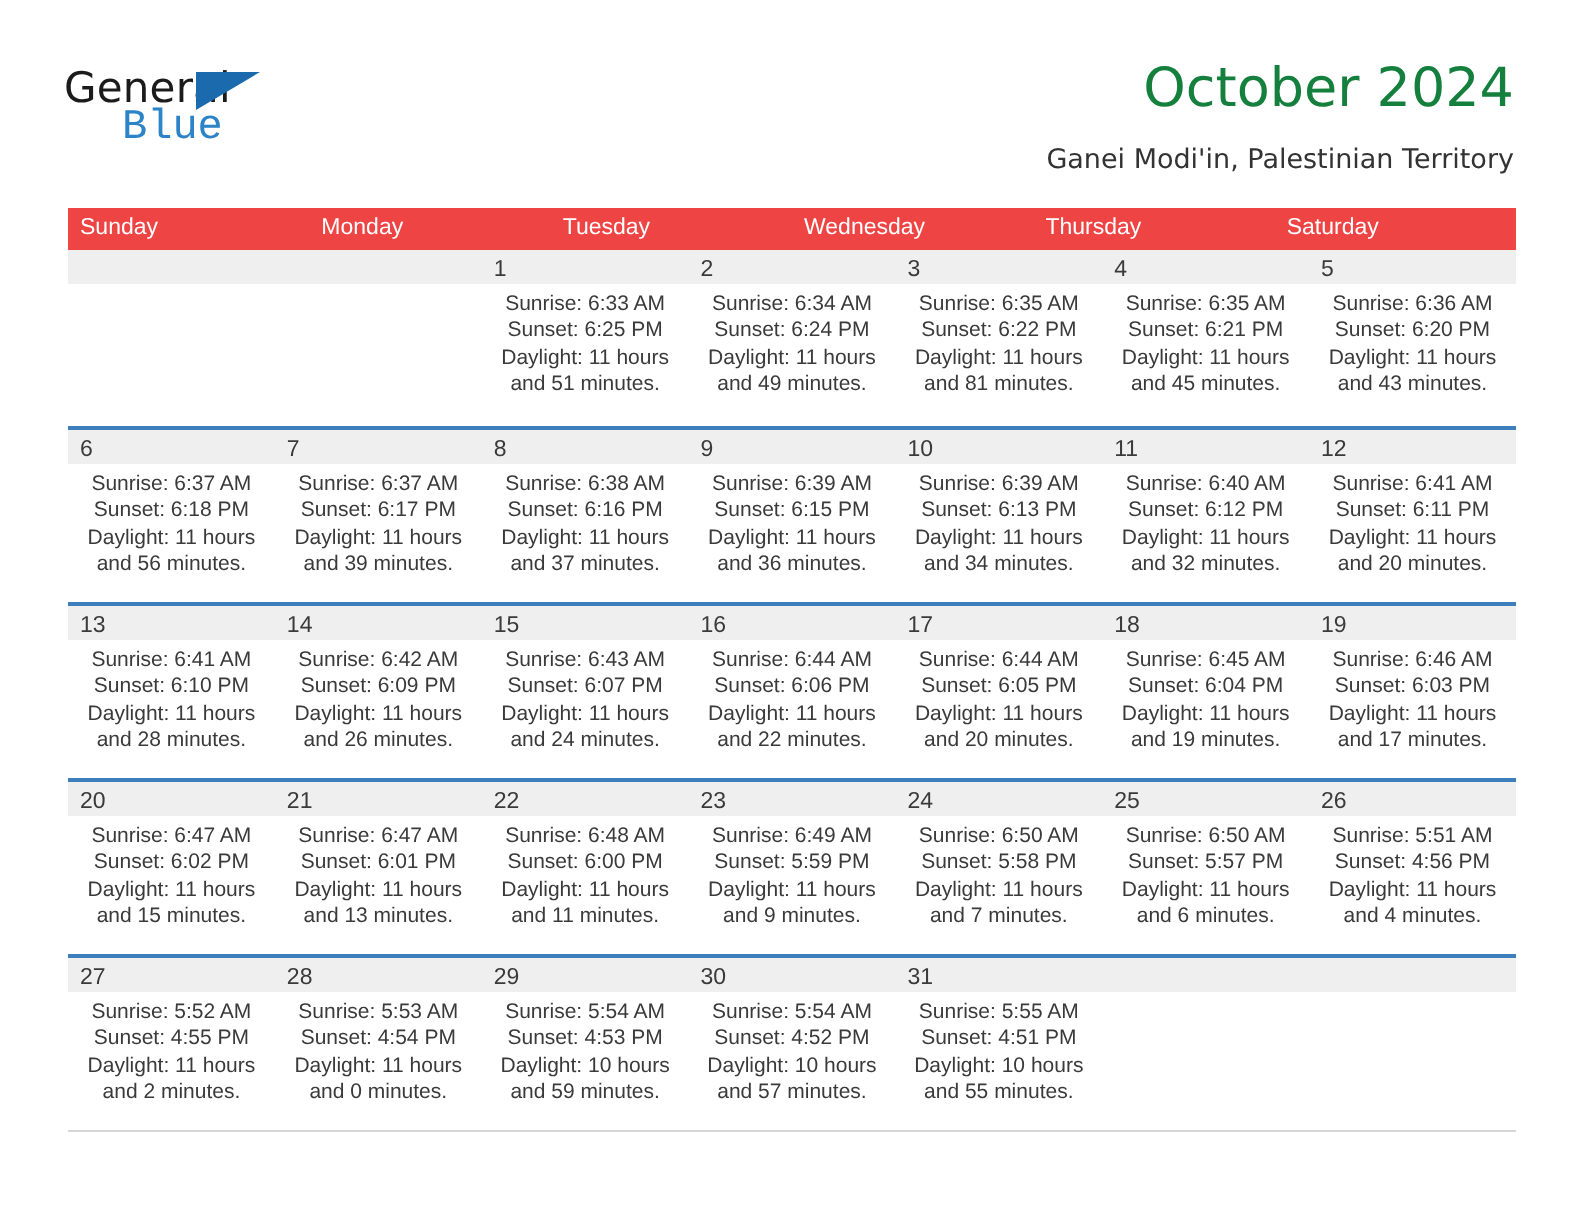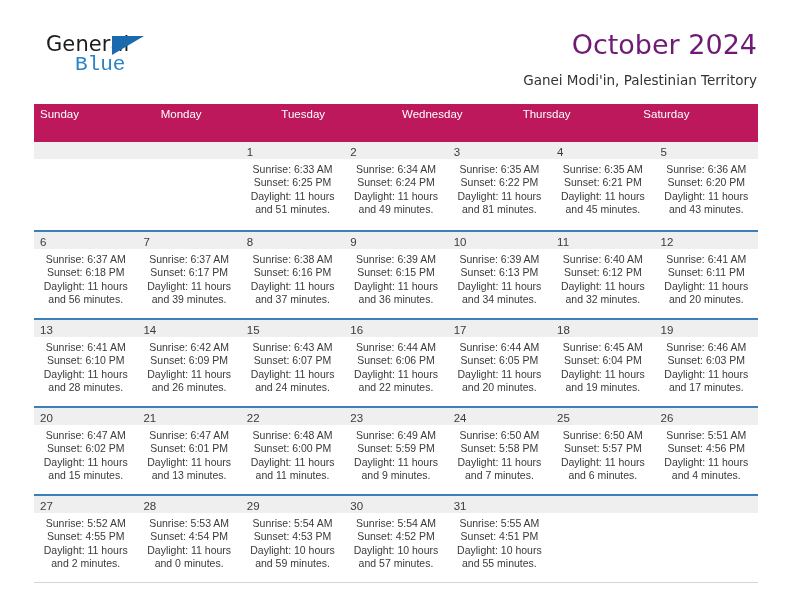--- a/index.html
+++ b/index.html
@@ -17,21 +17,21 @@
   .page {
     position: relative;
     width: 792px;
     height: 612px;
     box-sizing: border-box;
   }
 
   
   .header {
     position: absolute;
-    left: 46px;
+    left: 32px;
     top: 28px;
     right: 35px;
     height: 68px;
   }
   .logo {
     position: absolute;
     left: 0;
     top: 6px;
     width: 120px;
     height: 48px;
@@ -66,21 +66,21 @@
   }
 
   .title-block {
     position: absolute;
     right: 0;
     top: 0;
     text-align: right;
   }
   .cal-title {
     font-size: 27px;
-    color: #701a75;
+    color: #15803d;
     line-height: 34px;
     white-space: nowrap;
     font-weight: normal;
     font-family: "DejaVu Sans", sans-serif;
   }
   .cal-subtitle {
     font-size: 13.5px;
     color: #333333;
     line-height: 20px;
     margin-top: 8px;
@@ -90,22 +90,22 @@
 
   
   .calendar {
     position: absolute;
     left: 34px;
     top: 104px;
     width: 724px;
   }
   .weekday-row {
     display: flex;
-    background: #be185d;
-    height: 38px;
+    background: #ef4444;
+    height: 21px;
   }
   .weekday {
     flex: 1 1 0;
     color: #ffffff;
     font-size: 11.5px;
     line-height: 21px;
     padding-left: 6px;
     box-sizing: border-box;
     white-space: nowrap;
     overflow: hidden;

